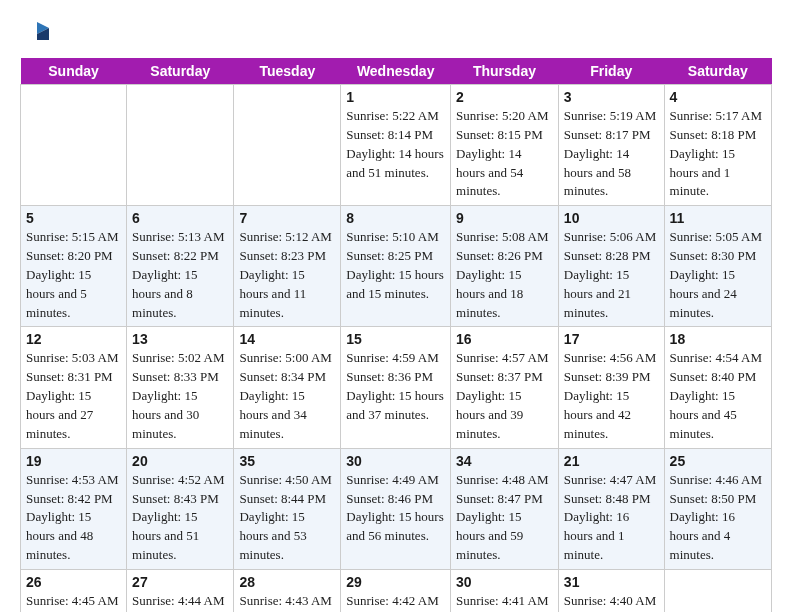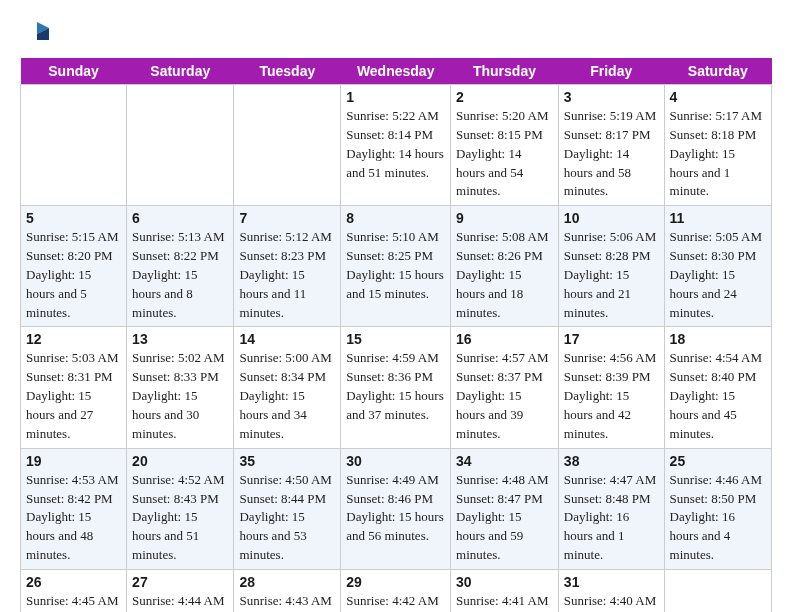--- a/index.html
+++ b/index.html
@@ -211,21 +211,21 @@
         </td>
         <td>
           <span class="day-num">30</span>
           <div class="day-info">Sunrise: 4:49 AM<br>Sunset: 8:46 PM<br>Daylight: 15 hours and 56 minutes.</div>
         </td>
         <td>
           <span class="day-num">34</span>
           <div class="day-info">Sunrise: 4:48 AM<br>Sunset: 8:47 PM<br>Daylight: 15 hours and 59 minutes.</div>
         </td>
         <td>
-          <span class="day-num">38</span>
+          <span class="day-num">21</span>
           <div class="day-info">Sunrise: 4:47 AM<br>Sunset: 8:48 PM<br>Daylight: 16 hours and 1 minute.</div>
         </td>
         <td>
           <span class="day-num">25</span>
           <div class="day-info">Sunrise: 4:46 AM<br>Sunset: 8:50 PM<br>Daylight: 16 hours and 4 minutes.</div>
         </td>
       </tr>
       <tr class="calendar-row">
         <td>
           <span class="day-num">26</span>

